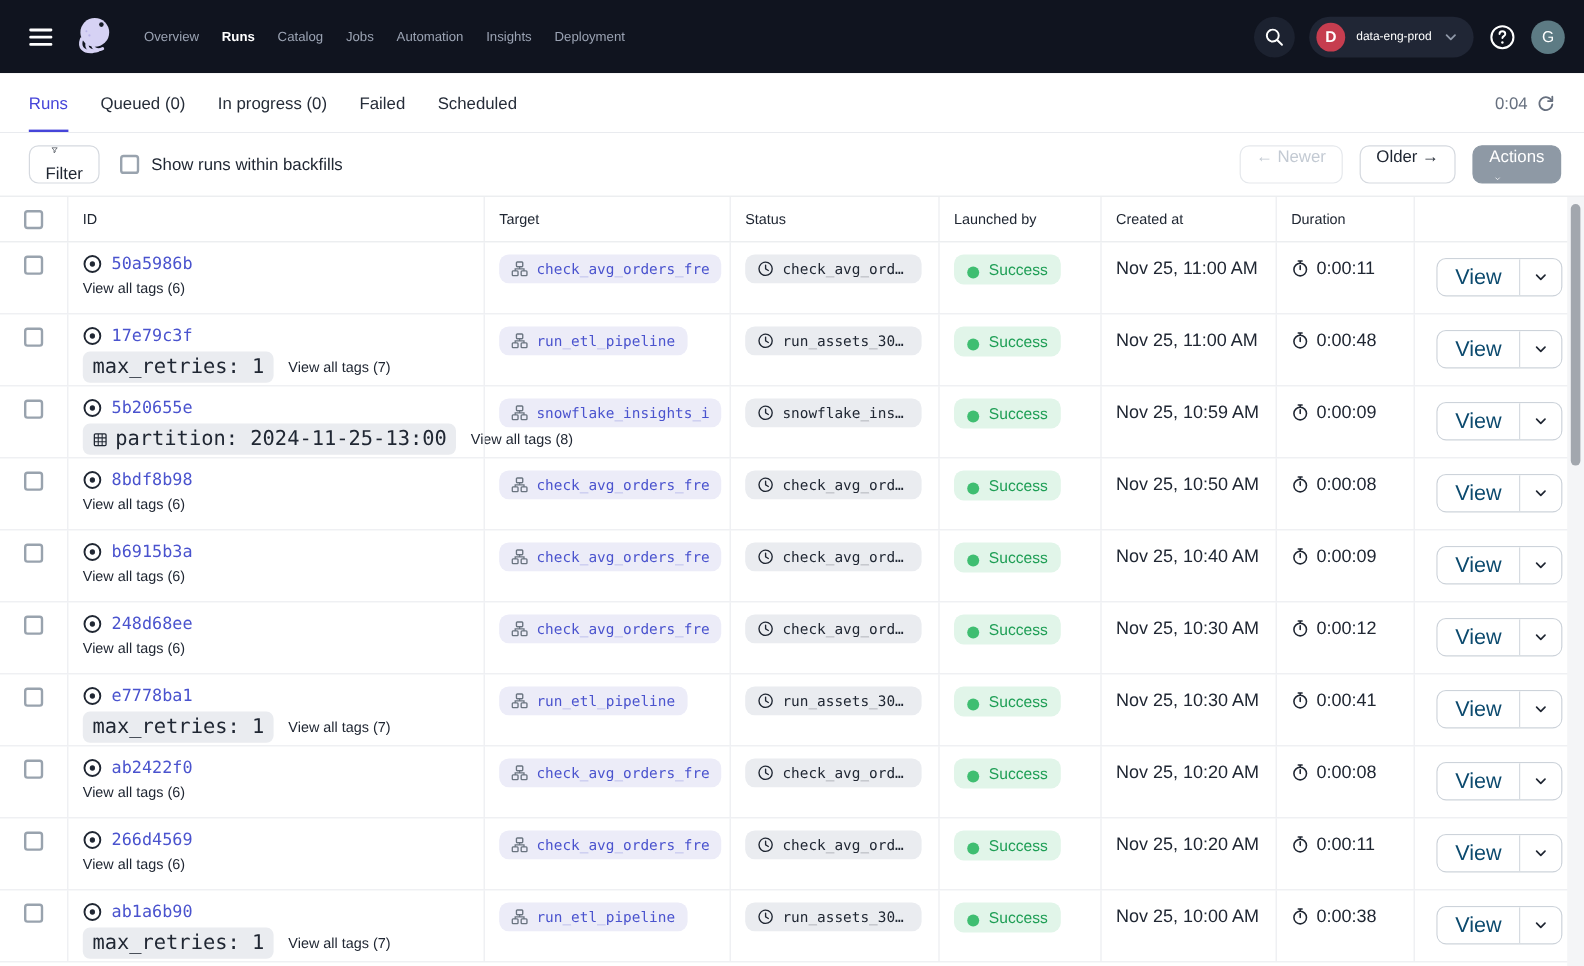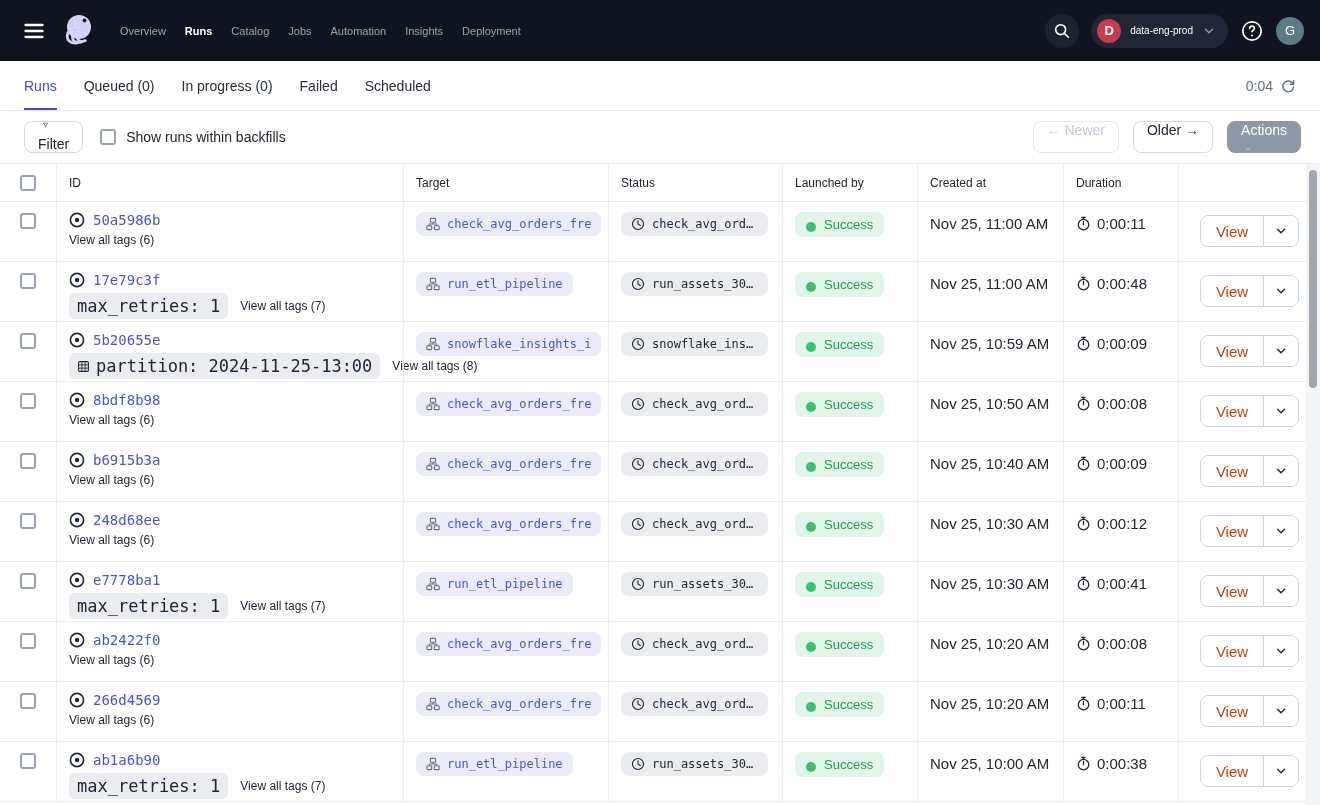--- a/index.html
+++ b/index.html
@@ -79,21 +79,21 @@
   .dot { width:10px; height:10px; border-radius:50%; background:#3FBE71; }
 
   .c-created span { font-size:15px; color:#202733; }
   .trow .c-created { padding-top:13px; }
   .dur { display:flex; align-items:center; gap:6px; font-size:15px; color:#202733; }
   .trow .c-duration { padding-top:13px; }
 
   .trow .c-view { display:flex; justify-content:center; padding-top:13px; }
   .view-btn { display:inline-flex; border:1px solid #CDD3DA; border-radius:8px; overflow:hidden;
     background:#fff; height:32px; }
-  .view-main { padding:0 15px; font-size:15px; color:#c2410c; background:#fff; border:none;
+  .view-main { padding:0 15px; font-size:18px; color:#0c4a6e; background:#fff; border:none;
     border-right:1px solid #CDD3DA; }
   .view-caret { padding:0 10px; background:#fff; border:none; display:flex; align-items:center; }
 
   .scrollbar { position:absolute; top:0; right:0; bottom:0; width:14px; background:#F4F5F7; }
   .scroll-thumb { position:absolute; top:6px; left:3px; width:8px; height:218px; border-radius:4px; background:#A2A7AE; }
 </style>
 </head>
 <body>
 
 <header class="topnav">

